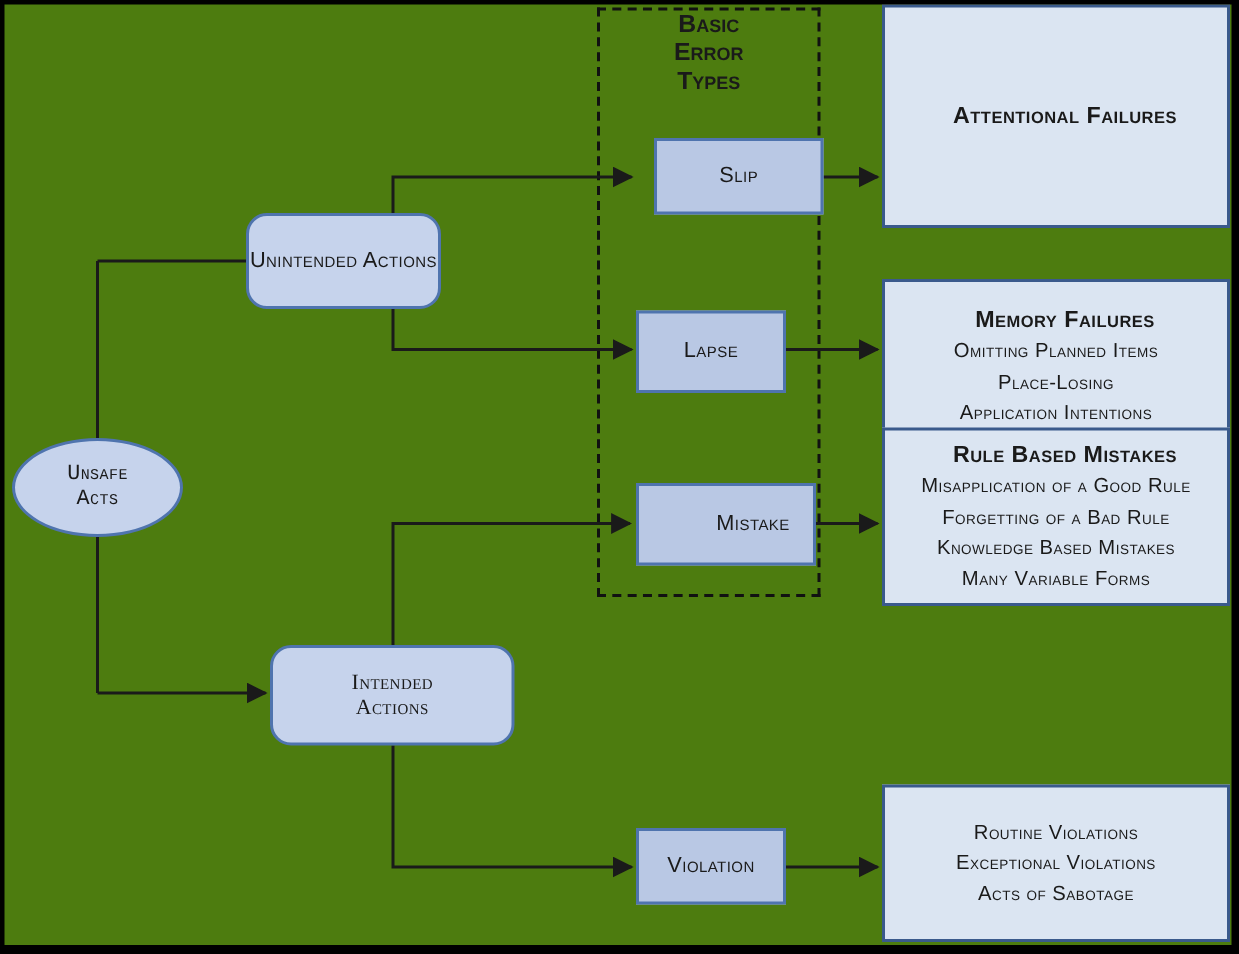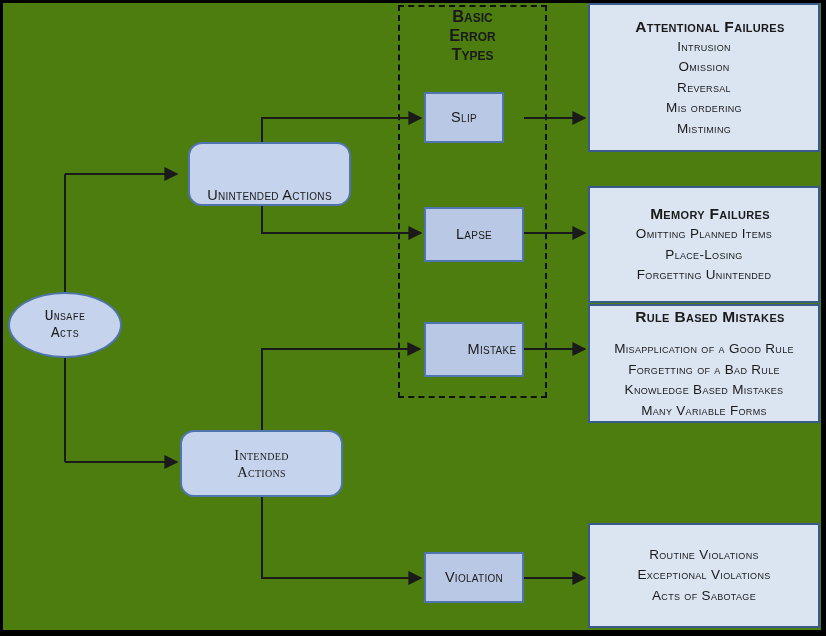--- a/index.html
+++ b/index.html
@@ -72,59 +72,52 @@
     <path class="conn" d="M524 118 H585" marker-end="url(#arrow)"></path>
     <path class="conn" d="M524 233 H585" marker-end="url(#arrow)"></path>
     <path class="conn" d="M524 349 H585" marker-end="url(#arrow)"></path>
     <path class="conn" d="M524 578 H585" marker-end="url(#arrow)"></path>
   </svg>
 
   <div class="node ellipse" style="left:8px; top:292px; width:114px; height:66px;font-family:Liberation Mono, monospace;">
     <span class="lbl-narrow">Unsafe Acts</span>
   </div>
 
-  <div class="node rounded" style="left:188px; top:142px; width:163px; height:64px; white-space:nowrap;align-items:flex-end;">
+  <div class="node rounded" style="left:164px; top:142px; width:130px; height:64px; white-space:nowrap;">
     <span>Unintended Actions</span>
   </div>
   <div class="node rounded" style="left:180px; top:430px; width:163px; height:67px;">
     <span class="lbl-narrow2">Intended Actions</span>
   </div>
 
-  <div class="node typebox" style="left:424px; top:92px; width:80px; height:51px;">
+  <div class="node typebox" style="left:436px; top:92px; width:113px; height:51px;">
     <span>Slip</span>
   </div>
   <div class="node typebox" style="left:424px; top:207px; width:100px; height:55px;">
     <span>Lapse</span>
   </div>
-  <div class="node typebox" style="left:424px; top:322px; width:100px; height:55px;padding-left:36px;">
+  <div class="node typebox" style="left:424px; top:322px; width:120px; height:55px;padding-left:36px;">
     <span>Mistake</span>
   </div>
   <div class="node typebox" style="left:424px; top:552px; width:100px; height:51px;">
     <span>Violation</span>
   </div>
 
   <div class="panel" style="top:3px; height:149px;">
     <div class="panel-title">Attentional Failures</div>
-    <div class="panel-lines">
-        <div>Intrusion</div>
-        <div>Omission</div>
-        <div>Reversal</div>
-        <div>Mis ordering</div>
-        <div>Mistiming</div>
-      </div>
   </div>
   <div class="panel" style="top:186px; height:117px;">
     <div class="panel-title">Memory Failures</div>
     <div class="panel-lines">
         <div>Omitting Planned Items</div>
         <div>Place-Losing</div>
-        <div>Forgetting Unintended</div>
+        <div>Application Intentions</div>
       </div>
   </div>
-  <div class="panel" style="top:304px; height:119px;justify-content:space-between;">
+  <div class="panel" style="top:285px; height:119px;">
     <div class="panel-title">Rule Based Mistakes</div>
     <div class="panel-lines">
         <div>Misapplication of a Good Rule</div>
         <div>Forgetting of a Bad Rule</div>
         <div>Knowledge Based Mistakes</div>
         <div>Many Variable Forms</div>
       </div>
   </div>
   <div class="panel" style="top:523px; height:105px;">
     <div class="panel-lines">

